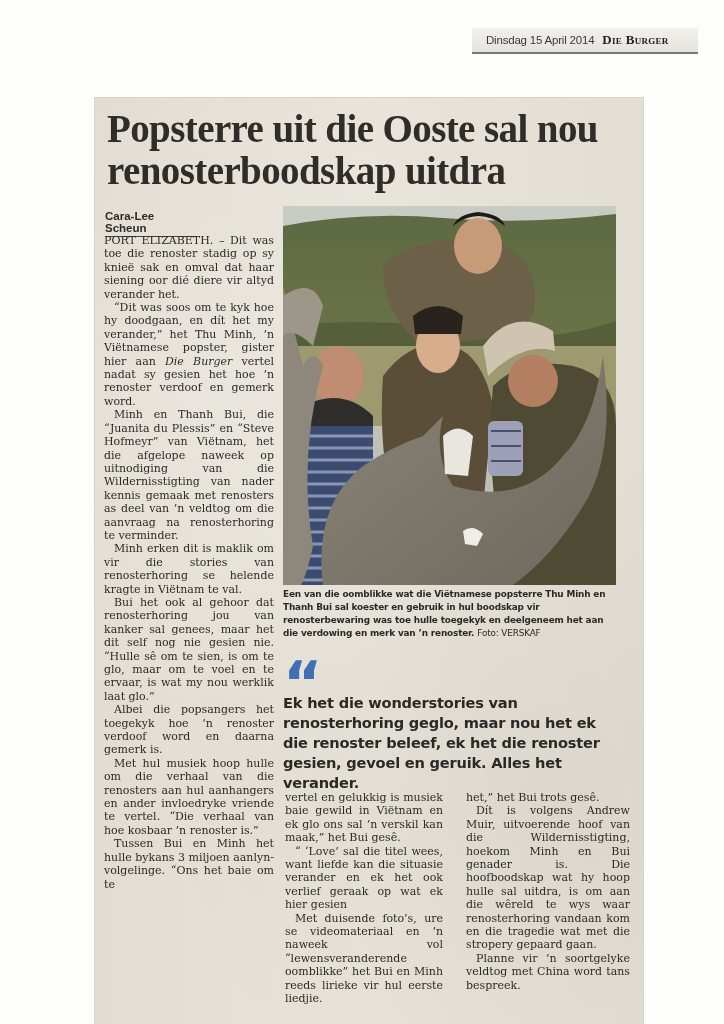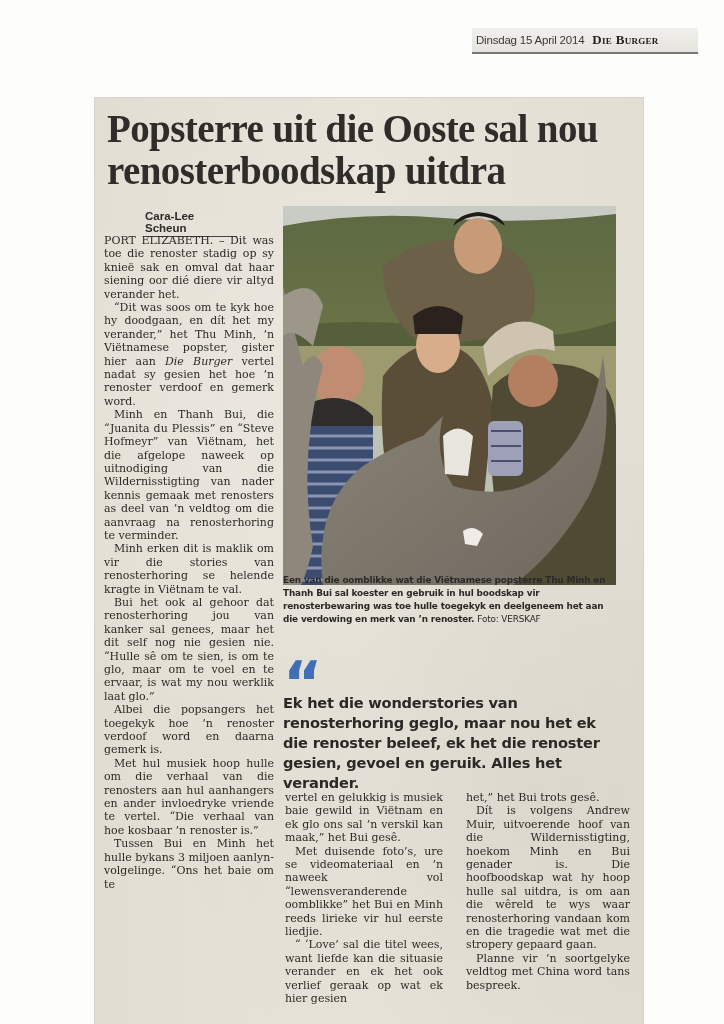--- a/index.html
+++ b/index.html
@@ -3,21 +3,21 @@
 <meta charset="utf-8">
 <style>
   * { box-sizing: border-box; margin: 0; padding: 0; }
   html, body { width: 724px; height: 1024px; background: #fdfdfc; overflow: hidden; }
   body { position: relative; font-family: "DejaVu Serif", serif; color: #2a2826; }
 
   .dateline {
     position: absolute; left: 472px; top: 28px; width: 226px; height: 26px;
     background: linear-gradient(180deg, #f1f0ec 0%, #e6e4de 100%);
     border-bottom: 2px solid #7b7872;
-    display: flex; align-items: center; padding-left: 4px; gap: 8px;
+    display: flex; align-items: center; padding-left: 14px; gap: 8px;
   }
   .dateline .date { font-family: "Liberation Sans", sans-serif; font-size: 11.5px; color: #3b3936; letter-spacing: -0.2px; }
   .dateline .paper { font-family: "Liberation Serif", serif; font-weight: bold; font-size: 13px; color: #222; letter-spacing: 0.3px; font-variant: small-caps; }
 
   .clipping {
     position: absolute; left: 95px; top: 98px; width: 548px; height: 996px;
     background: #e4e0d6;
     background-image:
       radial-gradient(circle at 20% 30%, rgba(255,255,255,0.18), transparent 40%),
       radial-gradient(circle at 80% 70%, rgba(0,0,0,0.04), transparent 45%),
@@ -27,41 +27,41 @@
 
   .headline {
     position: absolute; left: 12px; top: 10px; width: 520px;
     font-family: "Liberation Serif", serif; font-size: 39px; line-height: 42px;
     color: #2f2c2a; letter-spacing: -0.6px;
   }
 
   .byline {
     position: absolute; left: 10px; top: 112px;
     font-family: "Liberation Sans", sans-serif; font-weight: bold; font-size: 11.5px; color: #2d2b29;
-    border-bottom: 1px solid #444; padding-bottom: 2px; width: 92px; margin-left: 40px;
+    border-bottom: 1px solid #444; padding-bottom: 2px; width: 92px;
   }
 
   .col {
     position: absolute; font-family: "DejaVu Serif", serif; font-size: 11px; line-height: 13.4px;
     color: #2c2a27; text-align: justify; hyphens: manual;
   }
   .col p { text-indent: 10px; }
   .col p.first { text-indent: 0; }
   .col1 { left: 9px; top: 136px; width: 170px; }
   .col2 { left: 190px; top: 693px; width: 158px; }
   .col3 { left: 371px; top: 693px; width: 164px; }
 
   .photo {
     position: absolute; left: 188px; top: 108px; width: 333px; height: 379px; overflow: hidden;
     background: #7a7a5e;
   }
   .photo svg { display: block; }
 
   .caption {
-    position: absolute; left: 188px; top: 476px; width: 336px;
+    position: absolute; left: 188px; top: 490px; width: 336px;
     font-family: "DejaVu Sans", sans-serif; font-size: 8.9px; line-height: 13px; color: #2b2927;
     font-weight: bold; letter-spacing: -0.15px;
   }
   .caption .credit { font-weight: normal; }
 
   .quote-mark {
     position: absolute; left: 188px; top: 555px;
     font-family: "DejaVu Sans", sans-serif; font-weight: bold; font-size: 60px; line-height: 60px;
     color: #3f6fb5; letter-spacing: -6px;
   }
@@ -152,22 +152,22 @@
   <div class="caption">
     <span>Een van die oomblikke wat die Viëtnamese popsterre Thu Minh en Thanh Bui sal koester en gebruik in hul boodskap vir renosterbewaring was toe hulle toegekyk en deelgeneem het aan die verdowing en merk van ’n renoster.</span>
     <span class="credit">Foto: VERSKAF</span>
   </div>
 
   <div class="quote-mark">“</div>
   <div class="pullquote">Ek het die wonderstories van renosterhoring geglo, maar nou het ek die renoster beleef, ek het die renoster gesien, gevoel en geruik. Alles het verander.</div>
 
   <div class="col col2">
     <p class="first">vertel en gelukkig is musiek baie gewild in Viëtnam en ek glo ons sal ’n verskil kan maak,” het Bui gesê.</p>
+    <p>“ ‘Love’ sal die titel wees, want liefde kan die situasie verander en ek het ook verlief geraak op wat ek hier gesien</p>
     <p>Met duisende foto’s, ure se videomateriaal en ’n naweek vol “lewensveranderende oomblikke” het Bui en Minh reeds lirieke vir hul eerste liedjie.</p>
-    <p>“ ‘Love’ sal die titel wees, want liefde kan die situasie verander en ek het ook verlief geraak op wat ek hier gesien</p>
   </div>
 
   <div class="col col3">
     <p class="first">het,” het Bui trots gesê.</p>
     <p>Dít is volgens Andrew Muir, uitvoerende hoof van die Wildernisstigting, hoekom Minh en Bui genader is. Die hoofboodskap wat hy hoop hulle sal uitdra, is om aan die wêreld te wys waar renosterhoring vandaan kom en die tragedie wat met die stropery gepaard gaan.</p>
     <p>Planne vir ’n soortgelyke veldtog met China word tans bespreek.</p>
   </div>
 
 </div>
 

